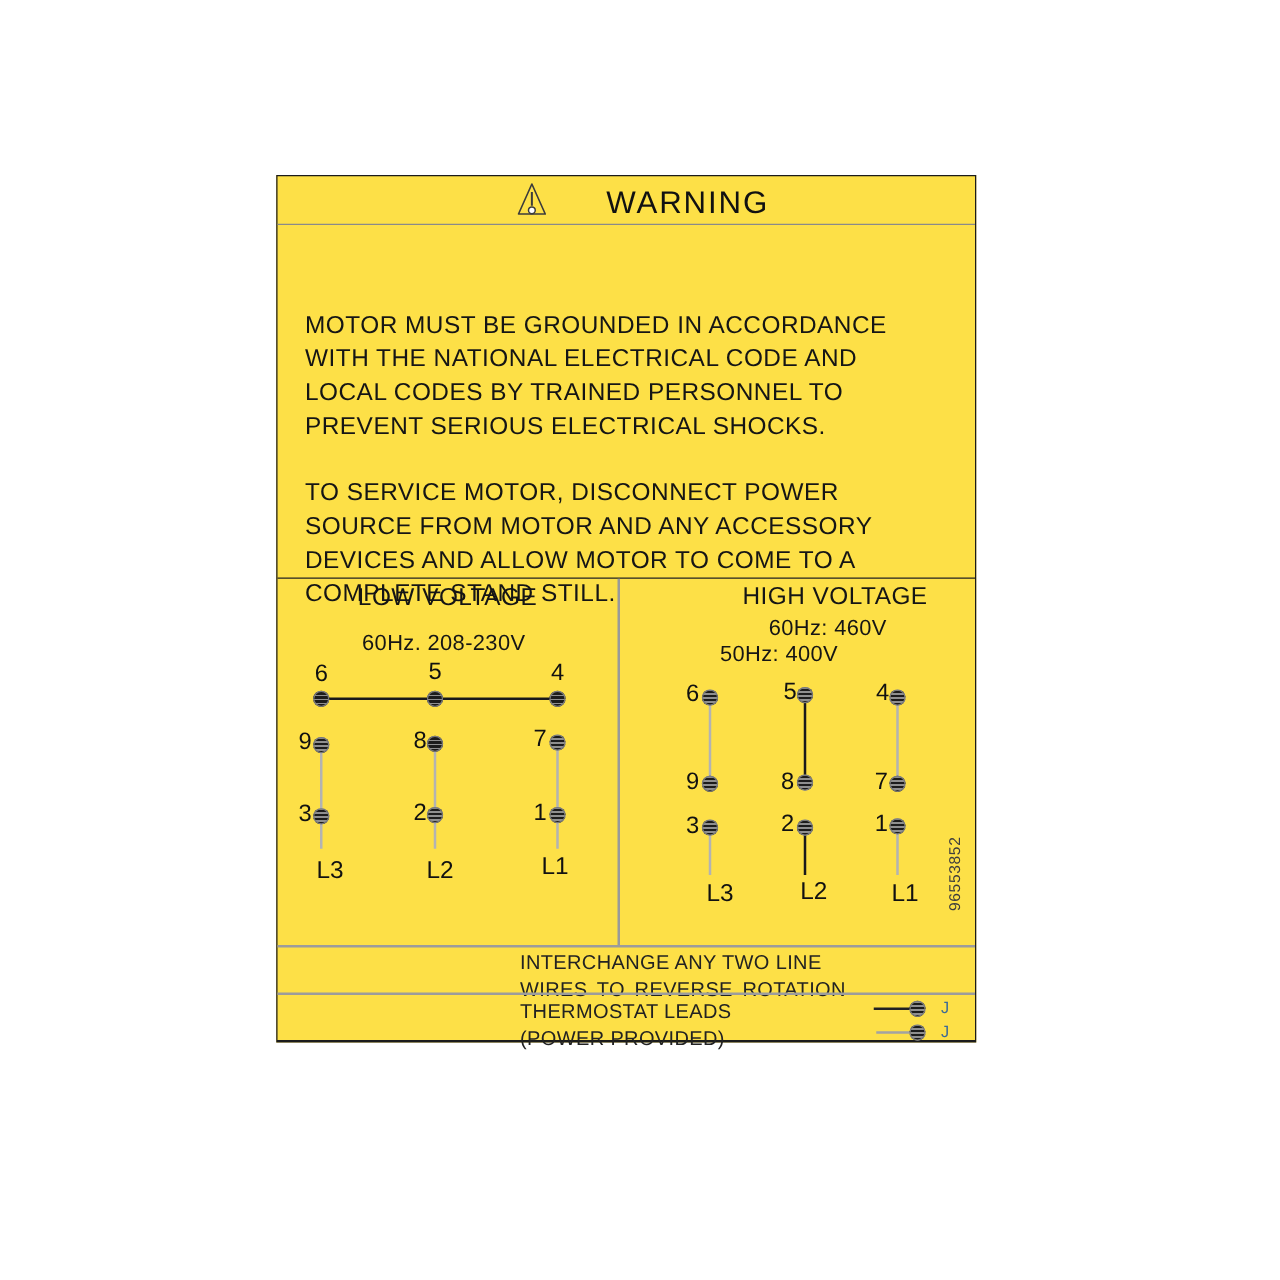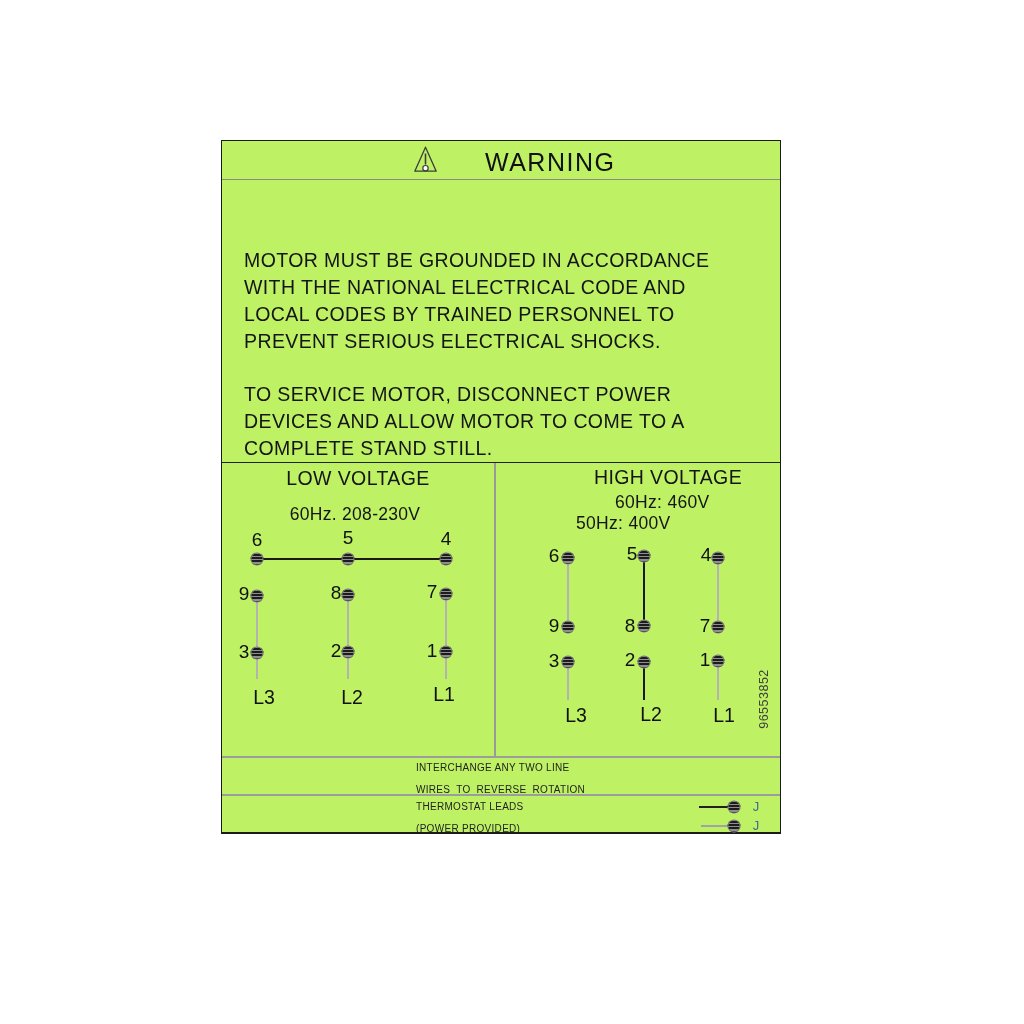--- a/index.html
+++ b/index.html
@@ -1,20 +1,20 @@
 <!DOCTYPE html>
 <html><head>
 <meta charset="utf-8">
 <style>
   html,body{margin:0;padding:0;background:#fff;}
   #canvas{position:relative;width:1024px;height:1024px;background:#ffffff;overflow:hidden;
           font-family:"Liberation Sans", sans-serif;color:#1a1a1a;}
   
   .label-frame{position:absolute;left:221px;top:140px;width:560px;height:694px;
-               border:1.5px solid #1b1b1b;border-bottom-width:2px;box-sizing:border-box;background:#bef264;}
+               border:1.5px solid #1b1b1b;border-bottom-width:2px;box-sizing:border-box;background:#fde047;}
   .sec{position:absolute;left:0;width:100%;box-sizing:border-box;}
   
   .hdr{top:0;height:39px;border-bottom:1.5px solid #8a8a8a;}
   .hdr-icon{position:absolute;left:191px;top:4px;width:25px;height:30px;}
   .hdr-title{position:absolute;left:263px;top:7px;font-size:25px;letter-spacing:1.5px;color:#111;}
   
   .bodytxt{top:39px;height:282px;}
   .para{position:absolute;left:22px;font-size:19.5px;letter-spacing:0.4px;line-height:27px;color:#151515;white-space:nowrap;}
   .para1{top:67px;}
   .para2{top:201px;}
@@ -31,21 +31,21 @@
   .num{position:absolute;font-size:19px;color:#111;transform:translate(-50%,-50%);z-index:2;white-space:nowrap;}
   .lline{position:absolute;font-size:19.5px;color:#111;transform:translate(-50%,-50%);white-space:nowrap;}
   .wire{position:absolute;z-index:1;}
   .wire-gray{background:#b3b3b3;}
   .wire-dark{background:#1a1a1a;}
   .partnum{position:absolute;font-size:12.5px;color:#3d3d3d;letter-spacing:0.5px;white-space:nowrap;
            transform:translate(-50%,-50%) rotate(-90deg);}
   
   .note1{top:615px;height:38px;border-top:2px solid #9c9c9c;}
   .note2{top:653px;height:41px;border-top:2px solid #9c9c9c;}
-  .notetxt{position:absolute;left:194px;font-size:10px;letter-spacing:0.3px;color:#222;white-space:nowrap;}
+  .notetxt{position:absolute;left:194px;font-size:16px;letter-spacing:0.3px;color:#222;white-space:nowrap;}
   .lead-line{position:absolute;height:2px;}
   .lead-j{position:absolute;font-size:13px;transform:translate(-50%,-50%);}
 </style>
 </head>
 <body>
 
 <div id="canvas">
   <div class="label-frame">
 
     <div class="sec hdr">
@@ -61,20 +61,21 @@
 
     <div class="sec bodytxt">
       <div class="para para1">
         <div>MOTOR MUST BE GROUNDED IN ACCORDANCE</div>
         <div>WITH THE NATIONAL ELECTRICAL CODE AND</div>
         <div>LOCAL CODES BY TRAINED PERSONNEL TO</div>
         <div>PREVENT SERIOUS ELECTRICAL SHOCKS.</div>
       </div>
       <div class="para para2">
         <div>TO SERVICE MOTOR, DISCONNECT POWER</div>
+        <div>SOURCE FROM MOTOR AND ANY ACCESSORY</div>
         <div>DEVICES AND ALLOW MOTOR TO COME TO A</div>
         <div>COMPLETE STAND STILL.</div>
       </div>
     </div>
 
     <div class="sec diag">
 
       <div class="panel panel-low">
         <div class="ptitle" style="left:136px;top:4px;">LOW VOLTAGE</div>
         <div class="psub" style="left:133px;top:41px;transform:translateX(-50%);">60Hz. 208-230V</div>

